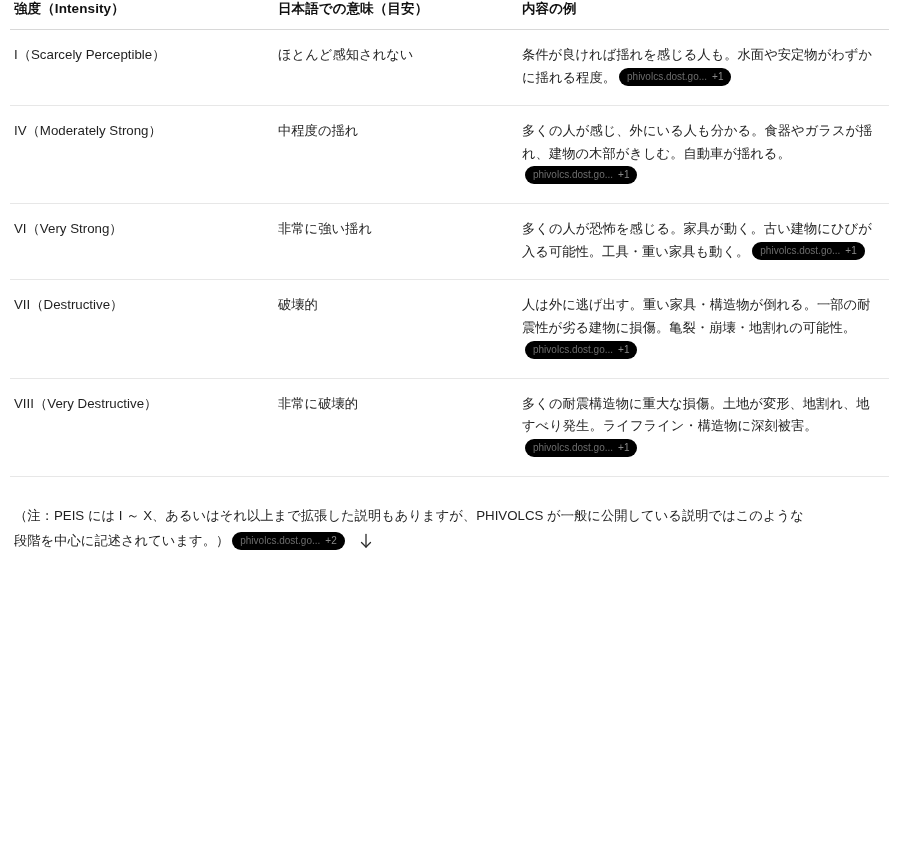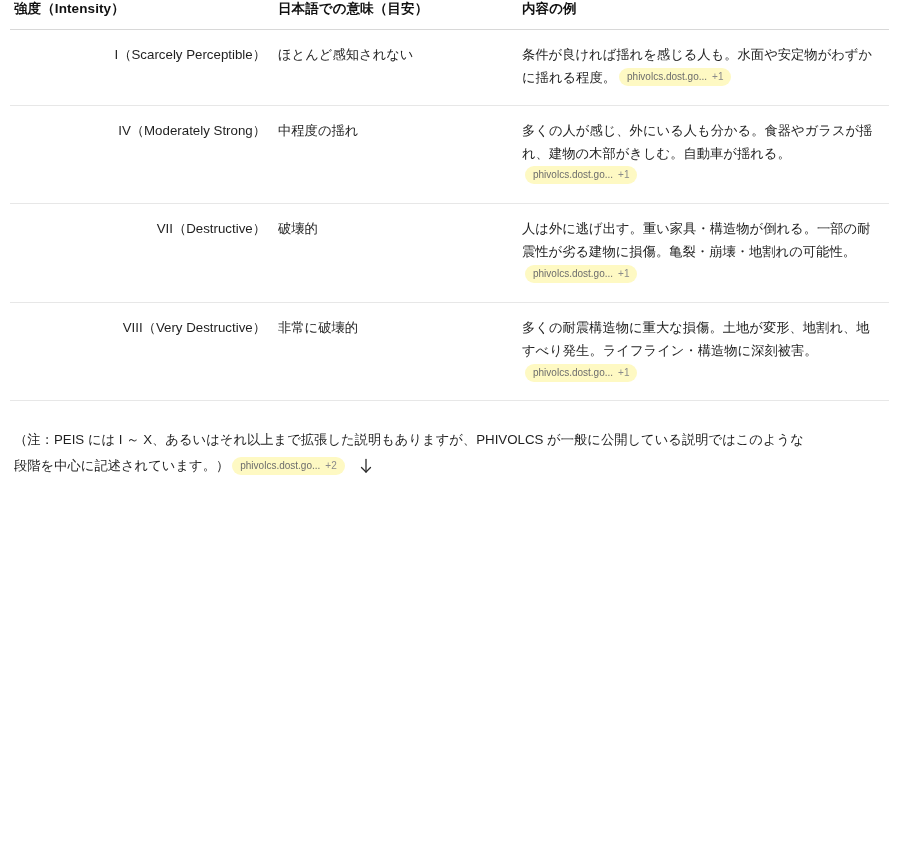--- a/index.html
+++ b/index.html
@@ -45,31 +45,30 @@
     font-size: 13.3px;
     line-height: 1.72;
     color: #1f1f1f;
   }
   table.intensity-table tbody tr:last-child td {
     border-bottom: 1px solid #e7e7e7;
   }
   td.col-intensity {
     font-size: 13.8px;
     color: #111111;
-    text-align: right;
   }
   td.col-meaning {
     color: #1f1f1f;
   }
   td.col-desc {
     color: #1f1f1f;
   }
   .cite {
     display: inline-block;
-    background: #fef9c3;
+    background: #000000;
     border-radius: 10px;
     padding: 2px 8px 2px 8px;
     font-size: 10px;
     color: #6d6d6d;
     line-height: 1.4;
     vertical-align: 2px;
     margin-left: 3px;
     white-space: nowrap;
   }
   .cite .cnt {
@@ -125,20 +124,25 @@
 
 
 
       <tr>
         <td class="col-intensity">IV（Moderately Strong）</td>
         <td class="col-meaning">中程度の揺れ</td>
         <td class="col-desc"><span>多くの人が感じ、外にいる人も分かる。食器やガラスが揺れ、建物の木部がきしむ。自動車が揺れる。</span><span class="cite"><span>phivolcs.dost.go...</span><span class="cnt">+1</span></span></td>
       </tr>
 
 
+      <tr>
+        <td class="col-intensity">VI（Very Strong）</td>
+        <td class="col-meaning">非常に強い揺れ</td>
+        <td class="col-desc"><span>多くの人が恐怖を感じる。家具が動く。古い建物にひびが入る可能性。工具・重い家具も動く。</span><span class="cite"><span>phivolcs.dost.go...</span><span class="cnt">+1</span></span></td>
+      </tr>
 
       <tr>
         <td class="col-intensity">VII（Destructive）</td>
         <td class="col-meaning">破壊的</td>
         <td class="col-desc"><span>人は外に逃げ出す。重い家具・構造物が倒れる。一部の耐震性が劣る建物に損傷。亀裂・崩壊・地割れの可能性。</span><span class="cite"><span>phivolcs.dost.go...</span><span class="cnt">+1</span></span></td>
       </tr>
 
       <tr>
         <td class="col-intensity">VIII（Very Destructive）</td>
         <td class="col-meaning">非常に破壊的</td>

